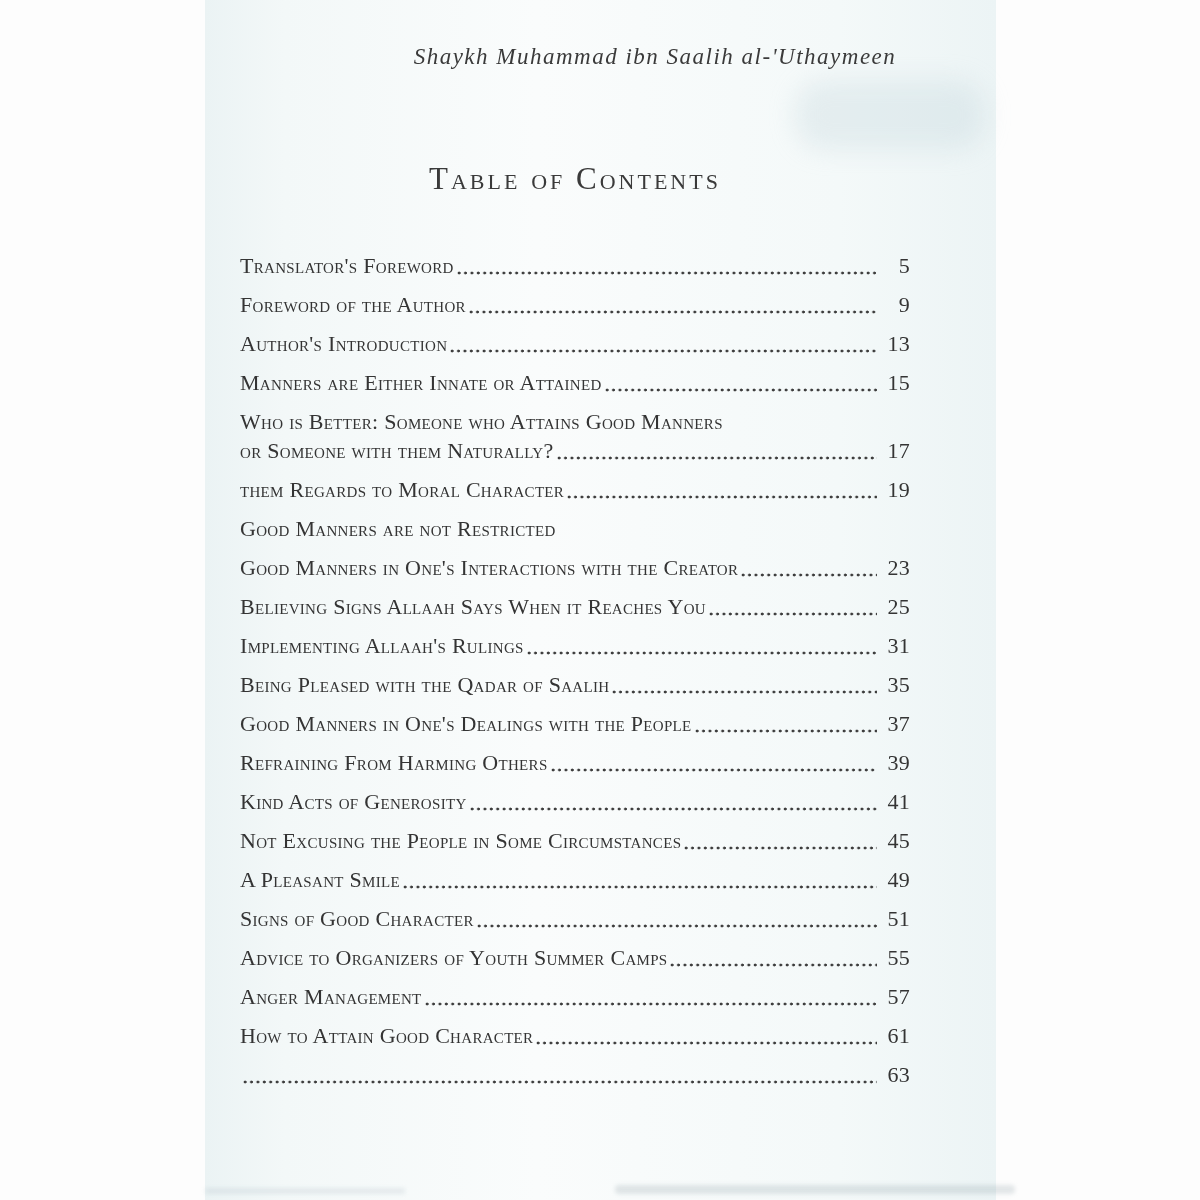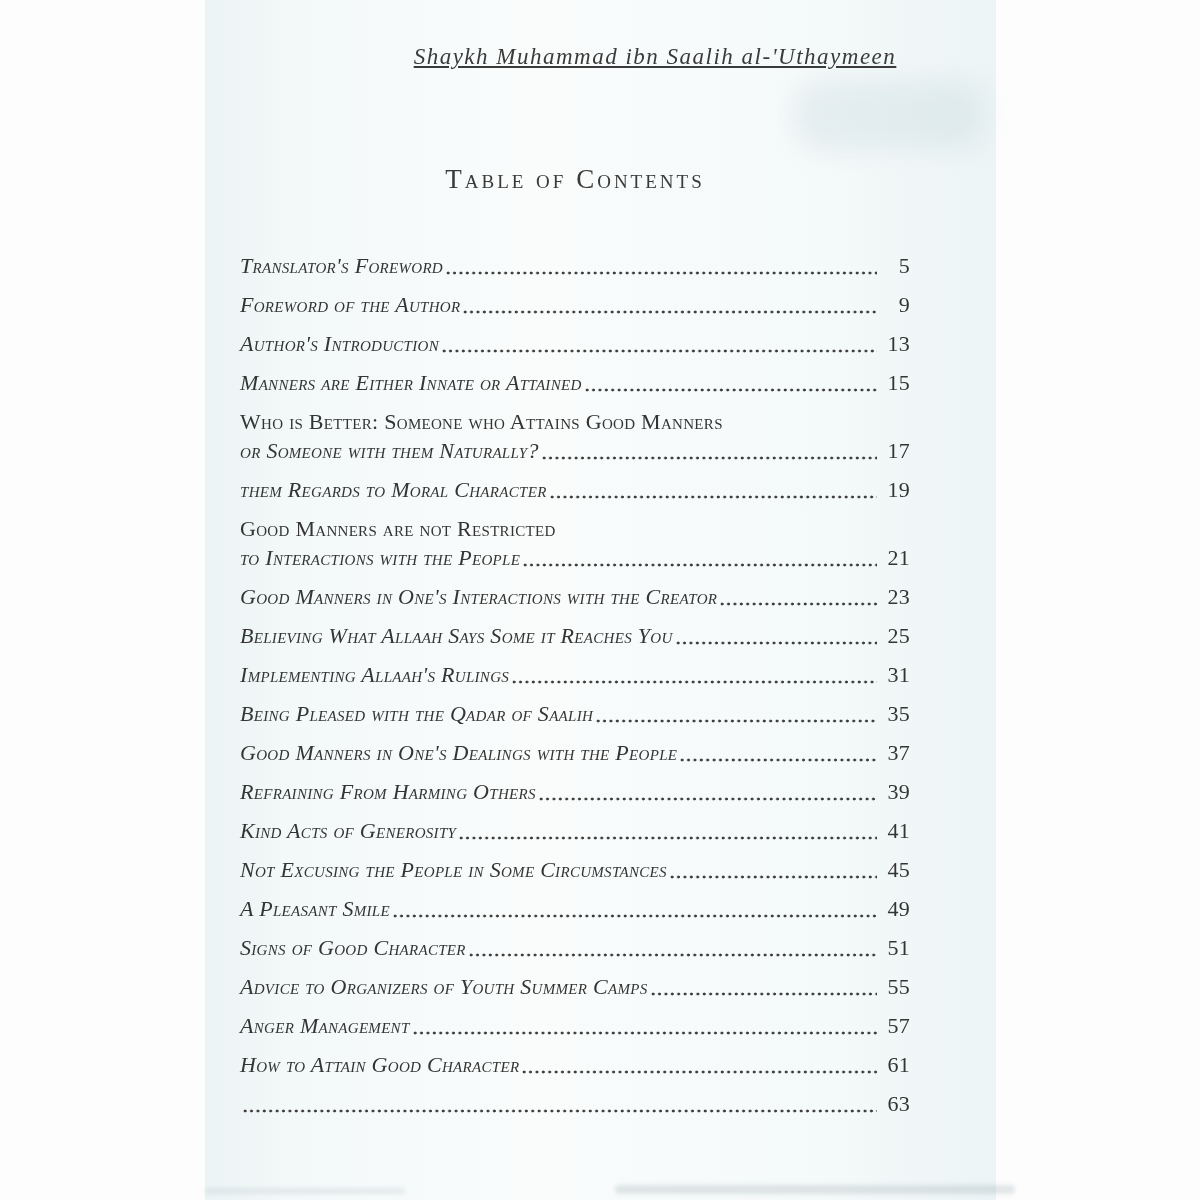--- a/index.html
+++ b/index.html
@@ -29,51 +29,50 @@
 
   .running-header {
     position: absolute; top: 44px; left: 0; width: 100%;
     padding-left: 109px;
     text-align: center;
     font-style: italic;
     font-size: 23px;
     letter-spacing: 1.5px;
     color: #3a3a3a;
     white-space: nowrap;
-    text-decoration: underline;
   }
 
   .content {
     position: absolute; left: 35px; top: 158px; width: 670px;
   }
 
   .toc-title {
     text-align: center;
     font-variant: small-caps;
-    font-size: 27px;
+    font-size: 31px;
     letter-spacing: 3px;
     line-height: 42px;
     color: #3a3a3a;
     white-space: nowrap;
   }
 
   .entries { margin-top: 51px; }
 
   .entry { margin-bottom: 10px; }
 
   .line {
     line-height: 29px;
     font-variant: small-caps;
     font-size: 22px;
     letter-spacing: 0.3px;
     color: #343434;
     white-space: nowrap;
   }
   .line.last { display: flex; align-items: baseline; }
-  .line-text { white-space: nowrap; font-style: italic; }
+  .line-text { white-space: nowrap; }
 
   .leader {
     flex: 1 1 auto;
     min-width: 10px;
     height: 4px;
     align-self: flex-end;
     margin: 0 3px 5px 3px;
     background-image: radial-gradient(circle at 2px 2px, #3c3c3c 1.25px, rgba(0,0,0,0) 1.7px);
     background-size: 6.4px 4px;
     background-repeat: repeat-x;
@@ -143,36 +142,31 @@
           </div>
           <div class="entry">
             <div class="line last">
               <span class="line-text">them Regards to Moral Character</span>
               <span class="leader"></span>
               <span class="pagenum">19</span>
             </div>
           </div>
           <div class="entry">
             <div class="line">Good Manners are not Restricted</div>
-            <div class="line last">
-              <span class="line-text">to Interactions with the People</span>
-              <span class="leader"></span>
-              <span class="pagenum">21</span>
-            </div>
           </div>
           <div class="entry">
             <div class="line last">
               <span class="line-text">Good Manners in One's Interactions with the Creator</span>
               <span class="leader"></span>
               <span class="pagenum">23</span>
             </div>
           </div>
           <div class="entry">
             <div class="line last">
-              <span class="line-text">Believing What Allaah Says Some it Reaches You</span>
+              <span class="line-text">Believing Signs Allaah Says When it Reaches You</span>
               <span class="leader"></span>
               <span class="pagenum">25</span>
             </div>
           </div>
           <div class="entry">
             <div class="line last">
               <span class="line-text">Implementing Allaah's Rulings</span>
               <span class="leader"></span>
               <span class="pagenum">31</span>
             </div>

